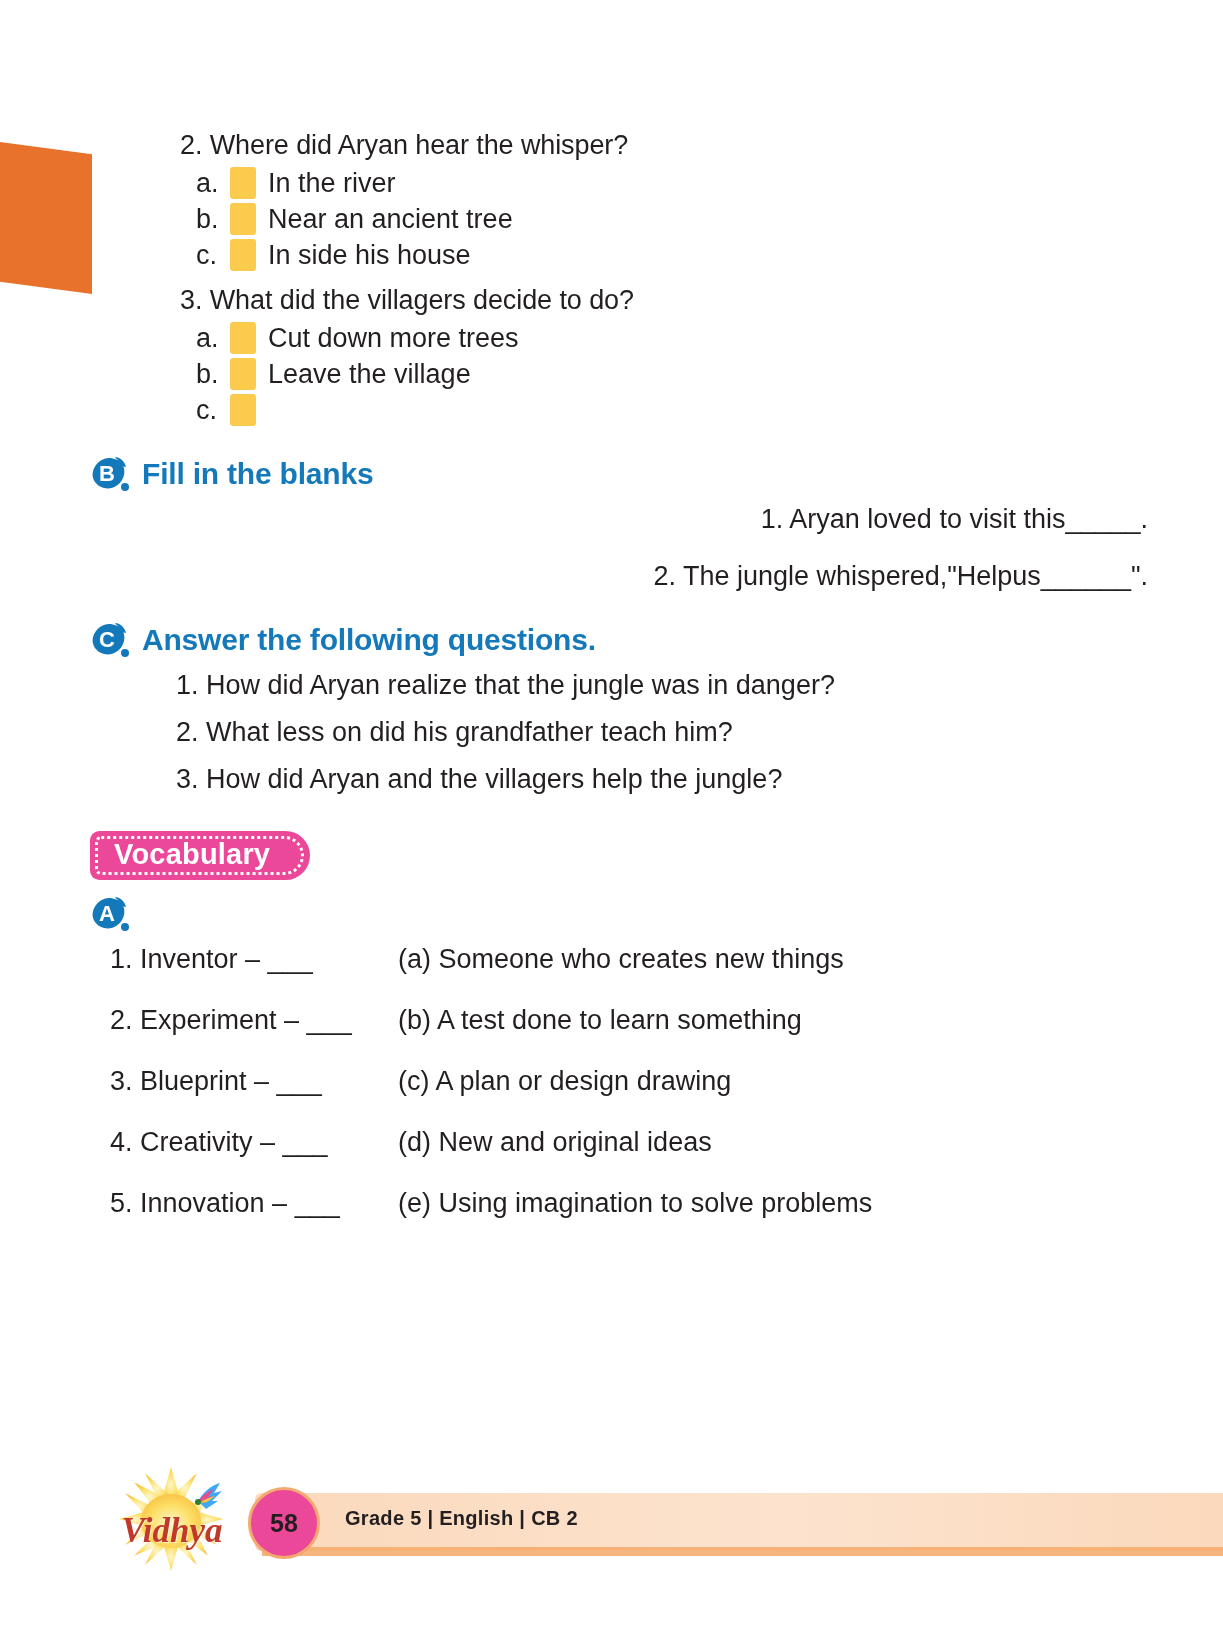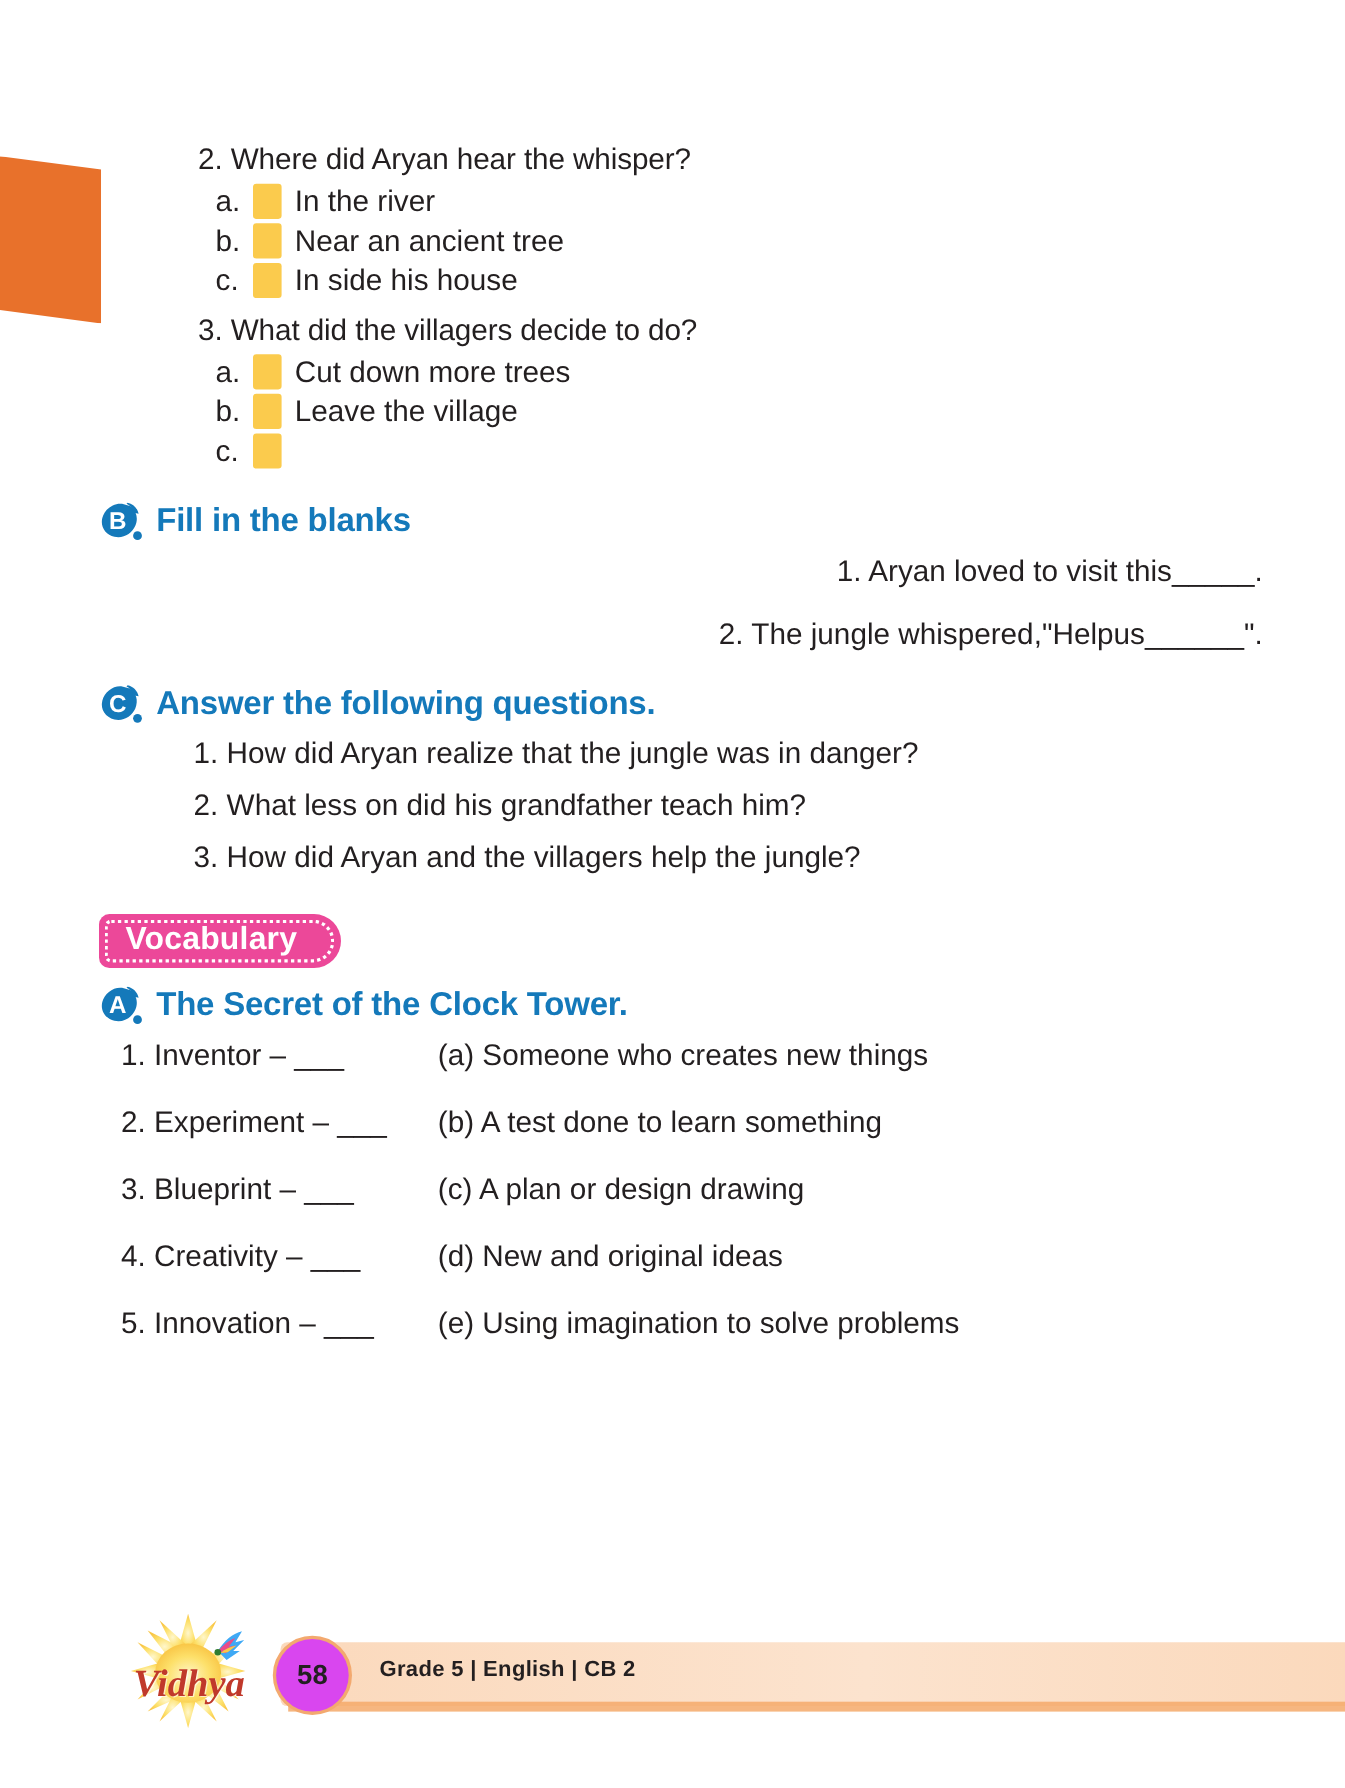--- a/index.html
+++ b/index.html
@@ -211,21 +211,21 @@
     letter-spacing: 0.3px;
   }
 
   .page-number {
     position: absolute;
     left: 248px;
     top: 30px;
     width: 72px;
     height: 72px;
     border-radius: 50%;
-    background: #d946ef;
+    background: #ec4899;
     border: 3px solid #F3A96F;
     display: flex;
     align-items: center;
     justify-content: center;
     font-size: 25px;
     font-weight: bold;
     color: #231f20;
   }
 
   .logo {
@@ -343,21 +343,20 @@
 
     <div class="section-head" style="margin-top:8px">
       <span class="badge">
         <svg width="44" height="40" viewBox="0 0 44 40">
           <path d="M30 6 C36 10 38 17 35 24 C32 31 24 36 16 34 C8 32 3 25 5 17 C7 9 15 3 23 4 Z" fill="#1479BA"></path>
           <path d="M28 3 C33 4 37 8 38 13 L33 12 C32 8 30 5 27 4 Z" fill="#1479BA"></path>
           <circle cx="37" cy="33" r="4" fill="#1479BA"></circle>
           <text x="19" y="27" font-family="Liberation Sans, sans-serif" font-size="22" font-weight="bold" fill="#ffffff" text-anchor="middle">A</text>
         </svg>
       </span>
-      <span class="section-title">The Secret of the Clock Tower.</span>
     </div>
 
     <div class="match-list">
       <div class="match-row">
         <span class="match-left">1. Inventor – ___</span>
         <span class="match-right">(a) Someone who creates new things</span>
       </div>
       <div class="match-row">
         <span class="match-left">2. Experiment – ___</span>
         <span class="match-right">(b) A test done to learn something</span>

